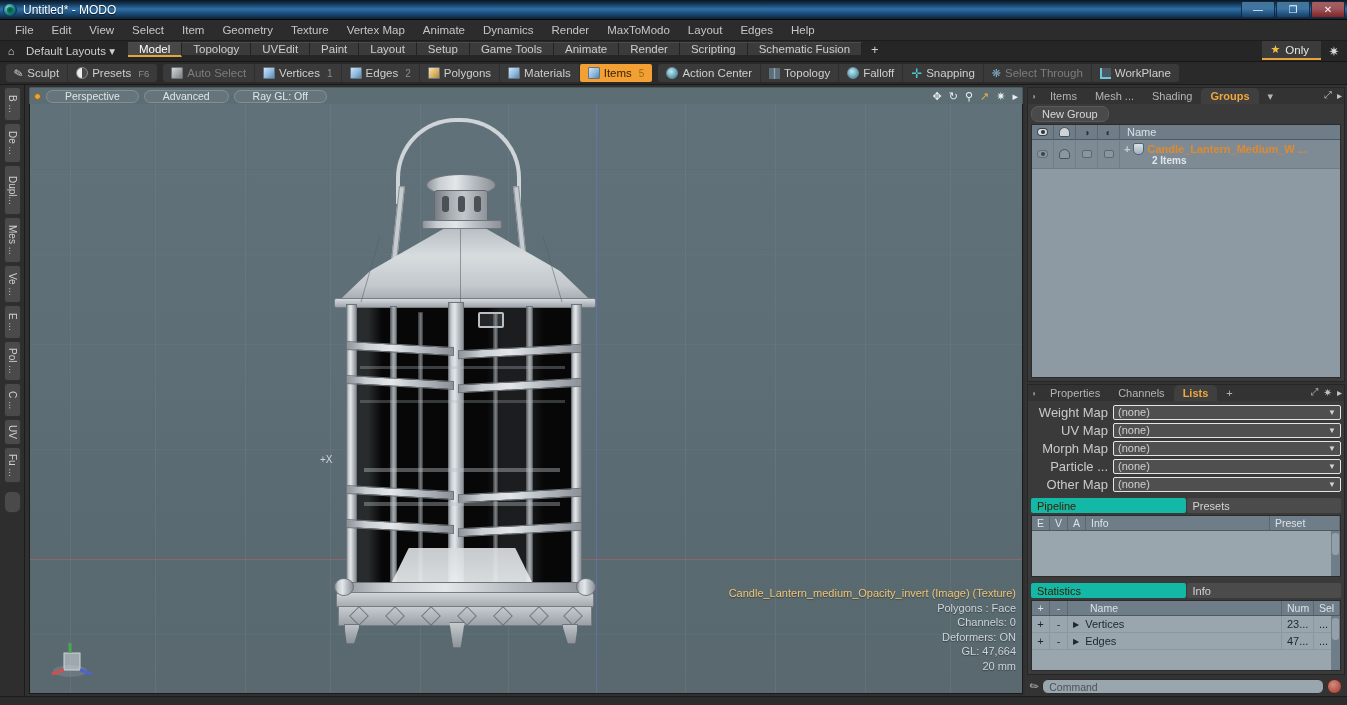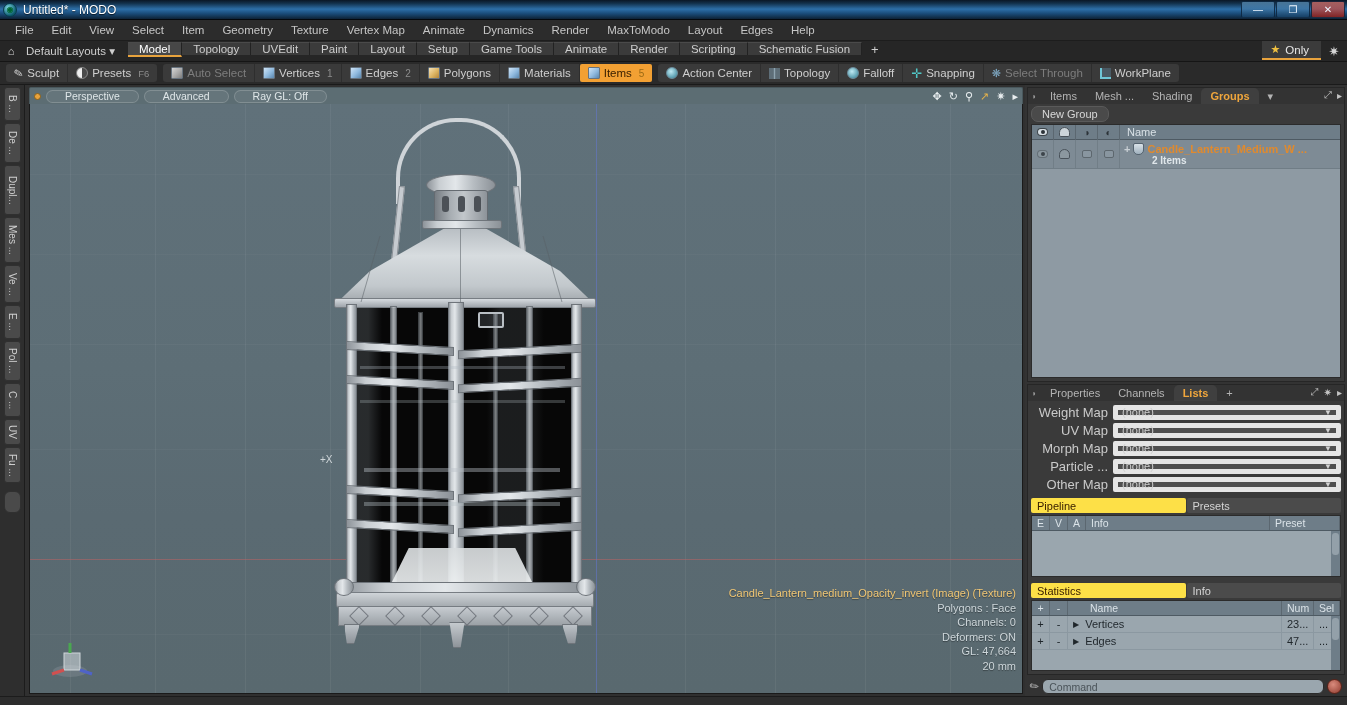--- a/index.html
+++ b/index.html
@@ -194,29 +194,29 @@
   .eye:after { content:''; position:absolute; width:4px; height:4px; border-radius:50%; background:#2c3338; left:3px; top:1px; }
   .eye.dim { background: #8d99a1; border-color: #5d676e; opacity:.8; }
   .sm-sq { width: 10px; height: 8px; border: 1px solid #5d676e; border-radius: 2px; background: #8996a0; }
   .ghost-ico { width:11px; height:10px; background:#ccd4d9; border:1px solid #49525a; border-radius: 6px 6px 2px 2px;}
   .ghost-ico.dim{ background:#8b979f; }
   .shield-ico { width: 11px; height: 12px; background: linear-gradient(to bottom,#d9e2e8,#9fb0bd); border:1px solid #566470; border-radius: 2px 2px 5px 5px; display:inline-block;}
   
   .maprow { display: flex; align-items: center; height: 18px; }
   .maplabel { width: 85px; text-align: right; padding-right: 5px; font-size: 13px; color: #cacaca; white-space: nowrap; }
   .mapfield {
-    flex: 1; background: #4f4f4f; border: 5px solid #e5e5e5; border-radius: 2px;
+    flex: 1; background: #4f4f4f; border: 1px solid #e5e5e5; border-radius: 2px;
     height: 15px; margin-right: 3px; display: flex; align-items: center;
     padding: 0 4px; font-size: 11px; color: #cfcfcf; position: relative;
   }
   .mapfield .caret { position: absolute; right: 4px; color: #d2d2d2; font-size: 8px; }
   
   .subtabs { display: flex; height: 15px; margin: 3px 3px 0 3px; gap: 1px; }
   .subtab { flex: 1; font-size: 11px; padding: 0 6px; display: flex; align-items: center; color: #d4d4d4; background: #4b4b4b; border-radius: 2px;}
-  .subtab.active { background: #fde047; color: #3a2000; }
+  .subtab.active { background: #14b8a6; color: #3a2000; }
   .tbl { margin: 2px 3px 3px 3px; border: 1px solid #2b2b2b; background: #9aa6ae; flex: 1; display: flex; flex-direction: column; min-height:0;}
   .tbl-head { height: 15px; display: flex; background: #6e7d88; border-bottom: 1px solid #4e5a63; }
   .tbl-head .c { border-right: 1px solid #5b6770; display: flex; align-items: center; padding-left: 5px; font-size: 10.5px; color: #dbe3e8; }
   .tbl-body { flex: 1; background: #9aa6ae; position: relative; }
   .tbl-row { height: 17px; display: flex; border-bottom: 1px solid #8b98a1; }
   .tbl-row .c { border-right: 1px solid #8b98a1; display: flex; align-items: center; padding-left: 5px; font-size: 11px; color: #1f262b; }
   .scroll-v { position: absolute; right: 0; top: 0; bottom: 0; width: 9px; background: #6e7d88; }
   .scroll-thumb { position: absolute; left: 1px; right: 1px; top: 2px; height: 22px; background: #93a0a9; border-radius: 3px; }
   
   .cmdbar { height: 19px; display: flex; align-items: center; gap: 3px; padding: 0 3px; background: #333; }

